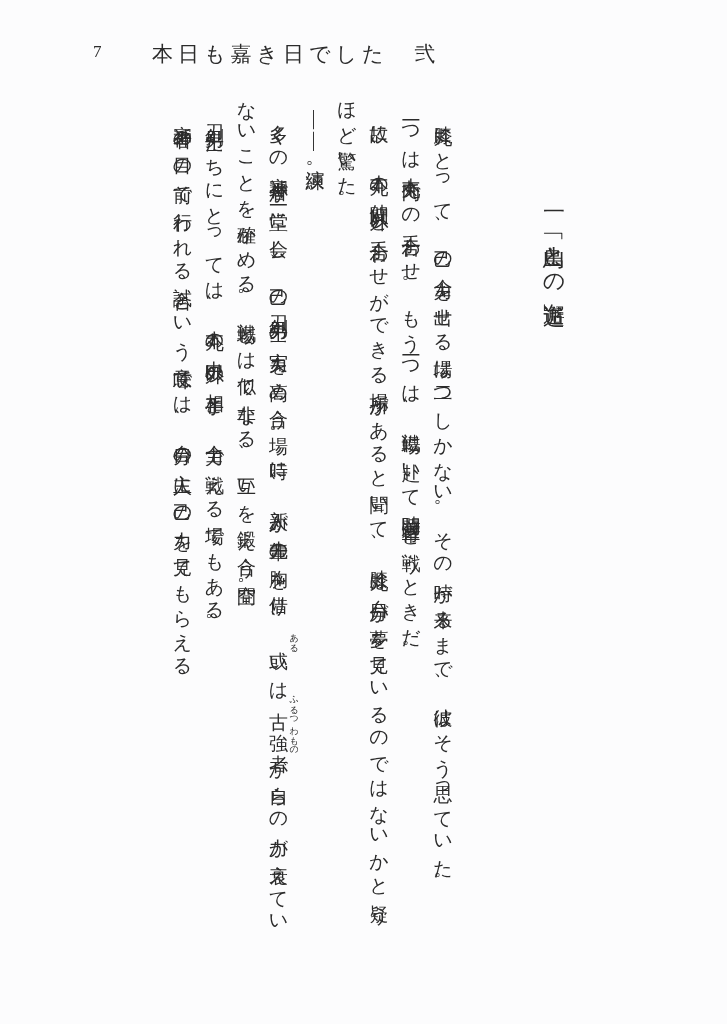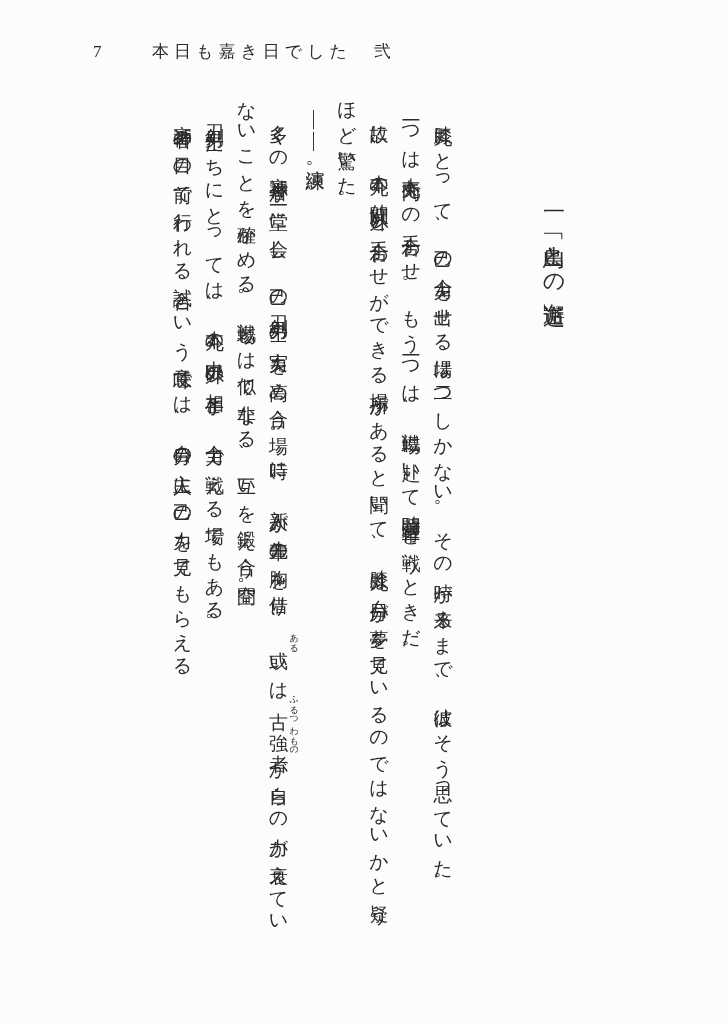--- a/index.html
+++ b/index.html
@@ -28,21 +28,21 @@
   .page-number {
     position: absolute;
     left: 93px;
     top: 2px;
     font-size: 17px;
   }
   .running-title {
     position: absolute;
     left: 152px;
     top: 0;
-    font-size: 17px;
+    font-size: 21px;
     letter-spacing: 5px;
     white-space: pre;
   }
   
   .vertical-body {
     position: absolute;
     top: 88px;
     right: 157px;
     height: 852px;
     writing-mode: vertical-rl;

